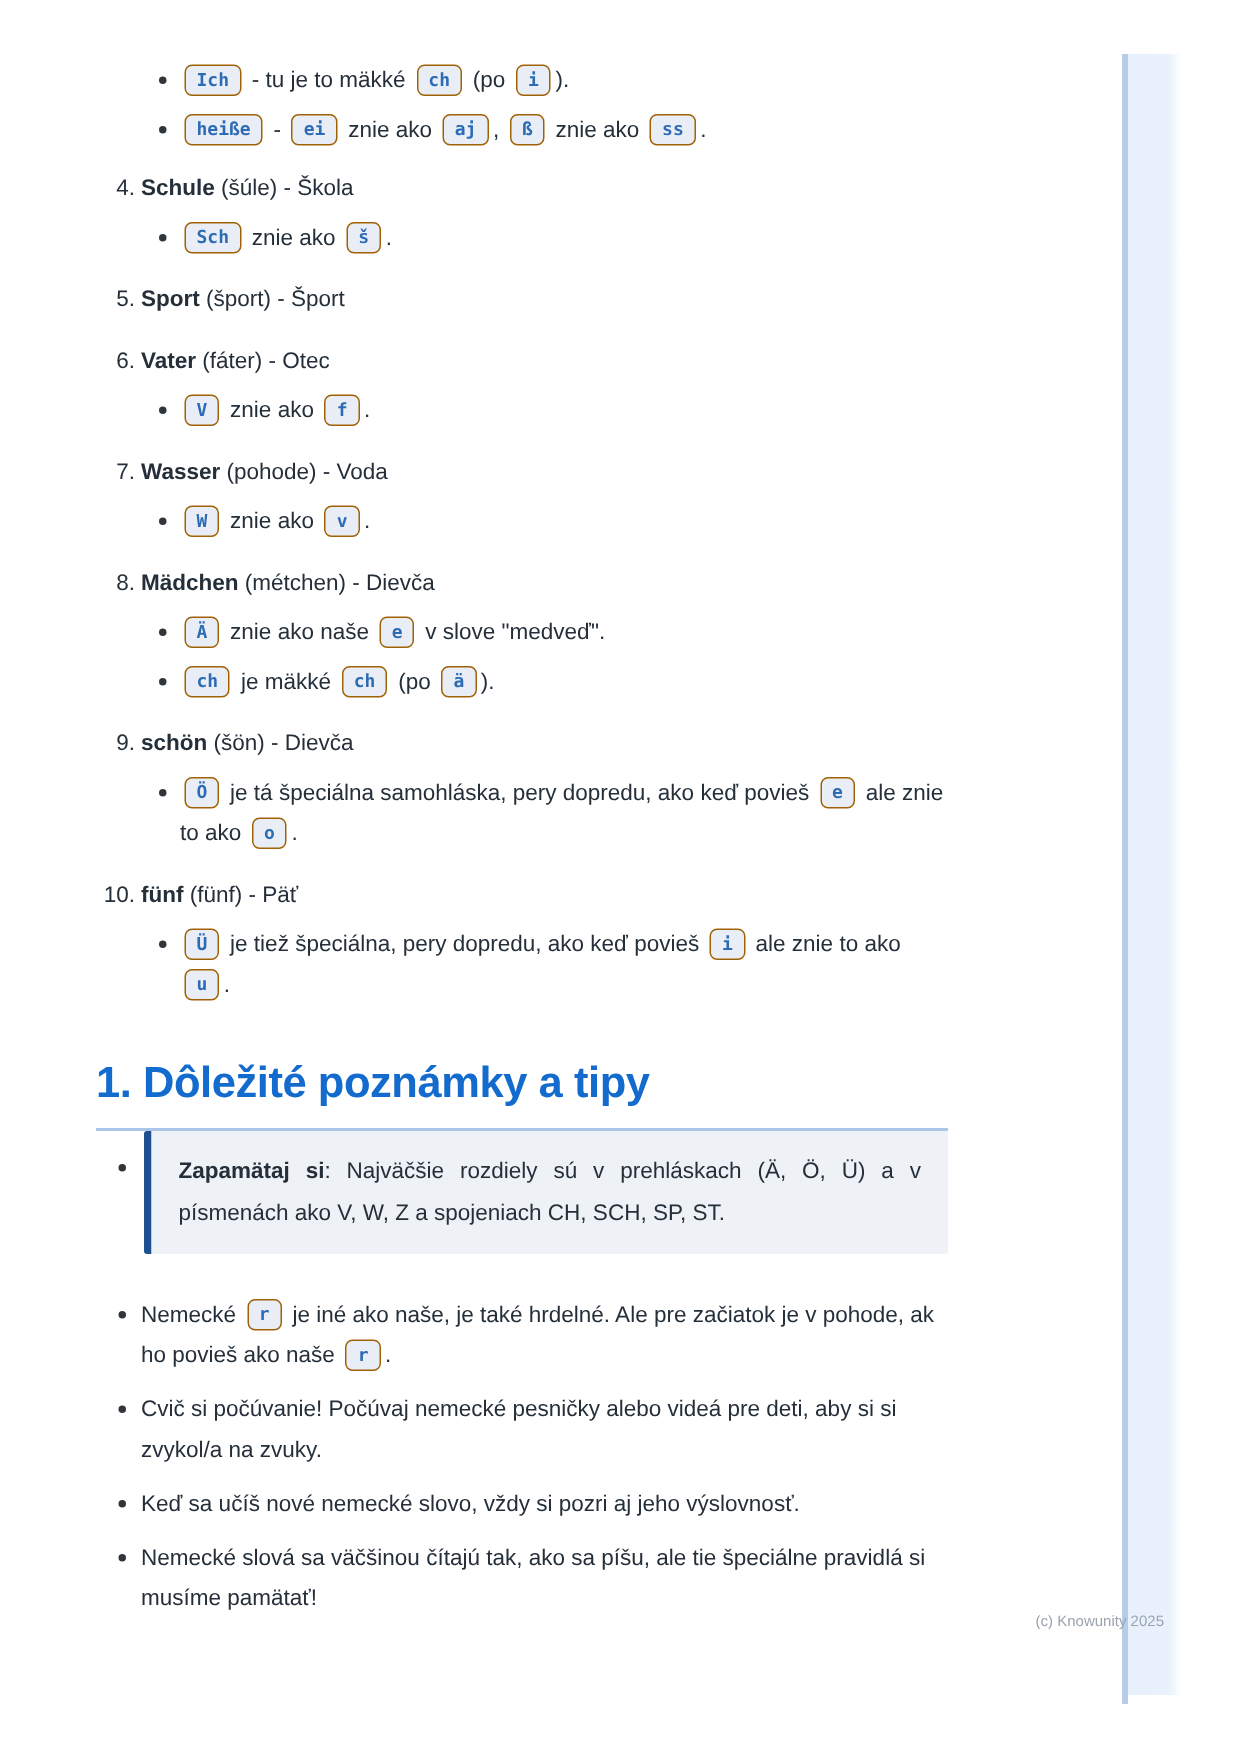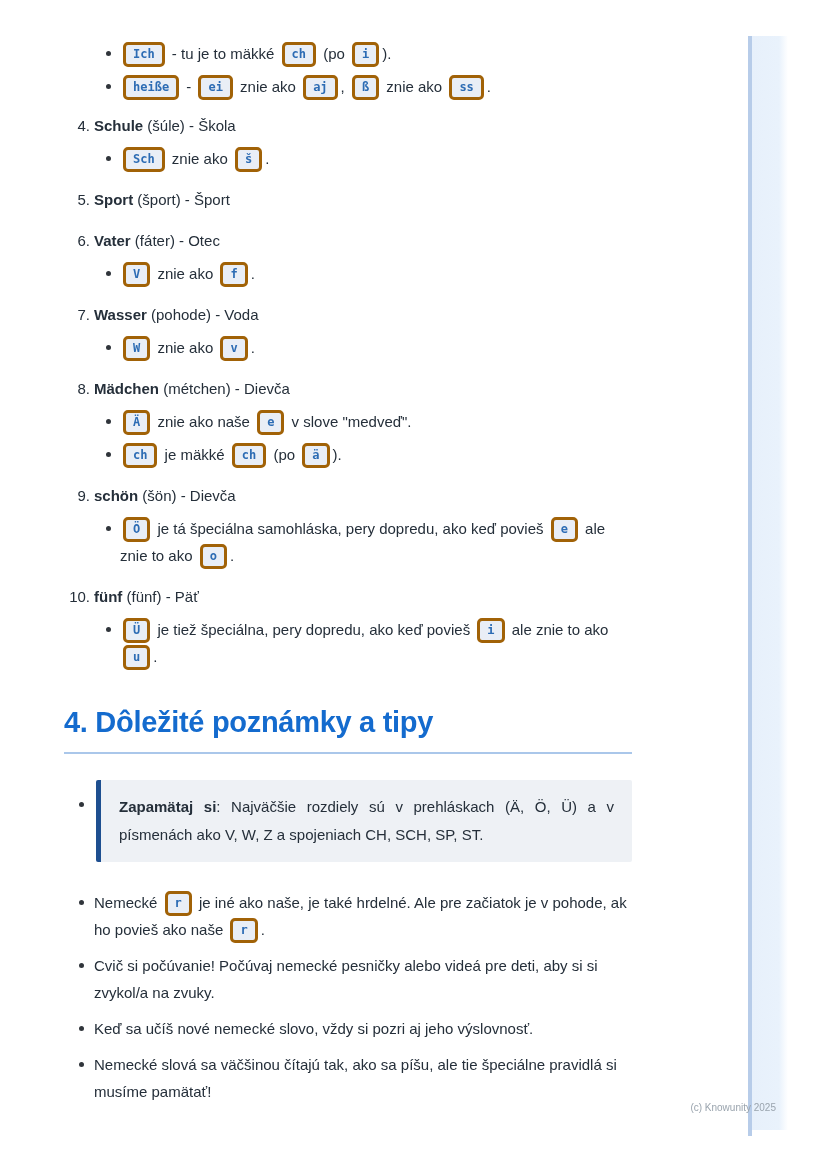--- a/index.html
+++ b/index.html
@@ -32,43 +32,43 @@
   
   .word-item{margin:13px 0 15px 0;}
   .word-title{position:relative;padding-left:30px;line-height:26px;}
   .word-title .num{
     position:absolute;left:0;width:26px;text-align:right;display:inline-block;
   }
   .word-title .word{font-weight:bold;}
   .word-item ul{margin-top:1px;}
   
   .code{
-    display:inline-block;background:#e9eef6;border:3px solid #a16207;border-radius:5px;
+    display:inline-block;background:#e9eef6;border:1px solid #a16207;border-radius:5px;
     padding:0px 7px;margin:0 3px;font-family:"DejaVu Sans Mono",monospace;
     font-size:12px;line-height:19px;font-weight:bold;color:#2d6cb4;vertical-align:1px;
   }
   
   .section-heading{
     margin:34px 0 0 0;font-size:29px;line-height:36px;font-weight:bold;
     color:#146bce;letter-spacing:-0.3px;
   }
   .heading-rule{
     border:none;border-top:2px solid #aac7ea;margin:12px 0 0 0;
   }
   
-  .callout-row{position:relative;padding-left:32px;margin-top:26px;}
+  .callout-row{position:relative;padding-left:32px;}
   .callout-row .dot{left:15px;top:22px;}
   .callout{
     background:#eef1f5;border-left:5px solid #1e4f90;border-radius:2px;
     padding:13px 18px;text-align:justify;line-height:28px;
   }
   .callout b{font-weight:bold;}
   .tips{margin-top:27px;}
   .footer{
-    position:absolute;top:1102px;right:52px;font-size:10px;line-height:12px;
+    position:absolute;top:1076px;right:52px;font-size:10px;line-height:12px;
     color:#9aa4ae;z-index:2;
   }
 </style>
 </head>
 <body>
 
 <div class="edge-line"></div>
 <div class="edge-strip"></div>
 
 <div class="content">
@@ -114,21 +114,21 @@
         </ul>
       </li>
       <li class="word-item">
         <div class="word-title"><span class="num">10.</span><span class="word">fünf</span><span> (fünf) - Päť</span></div>
         <ul id="vocab-ul-6">
           <li class="sub-li"><span class="dot"></span><span class="code">Ü</span><span> je tiež špeciálna, pery dopredu, ako keď povieš </span><span class="code">i</span><span> ale znie to ako </span><span class="code">u</span><span>.</span></li>
         </ul>
       </li>
     </ol>
 
-  <h1 class="section-heading">4. Dôležité poznámky a tipy</h1>
+  <h1 class="section-heading">1. Dôležité poznámky a tipy</h1>
   <hr class="heading-rule">
 
   <div class="callout-row">
     <span class="dot"></span>
     <div class="callout">
       <span id="callout-content"><b>Zapamätaj si</b><span>: Najväčšie rozdiely sú v prehláskach (Ä, Ö, Ü) a v písmenách ako V, W, Z a spojeniach CH, SCH, SP, ST.</span></span>
     </div>
   </div>
 
   <ul id="tips-list" class="tips">

